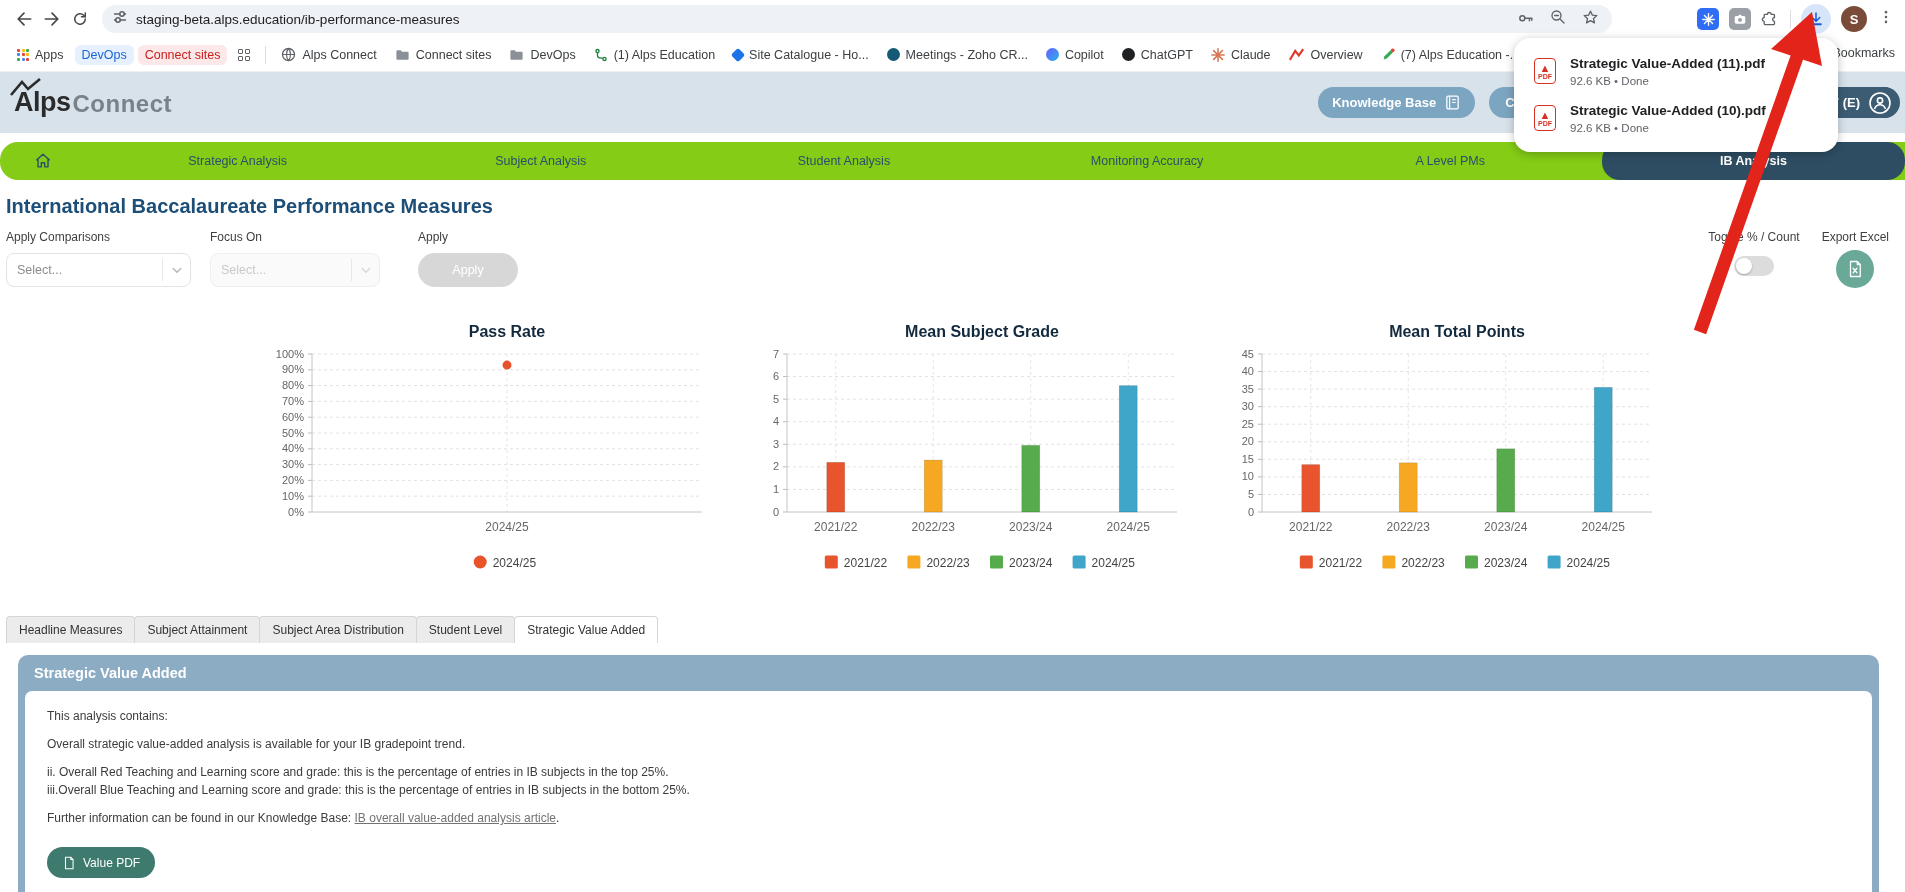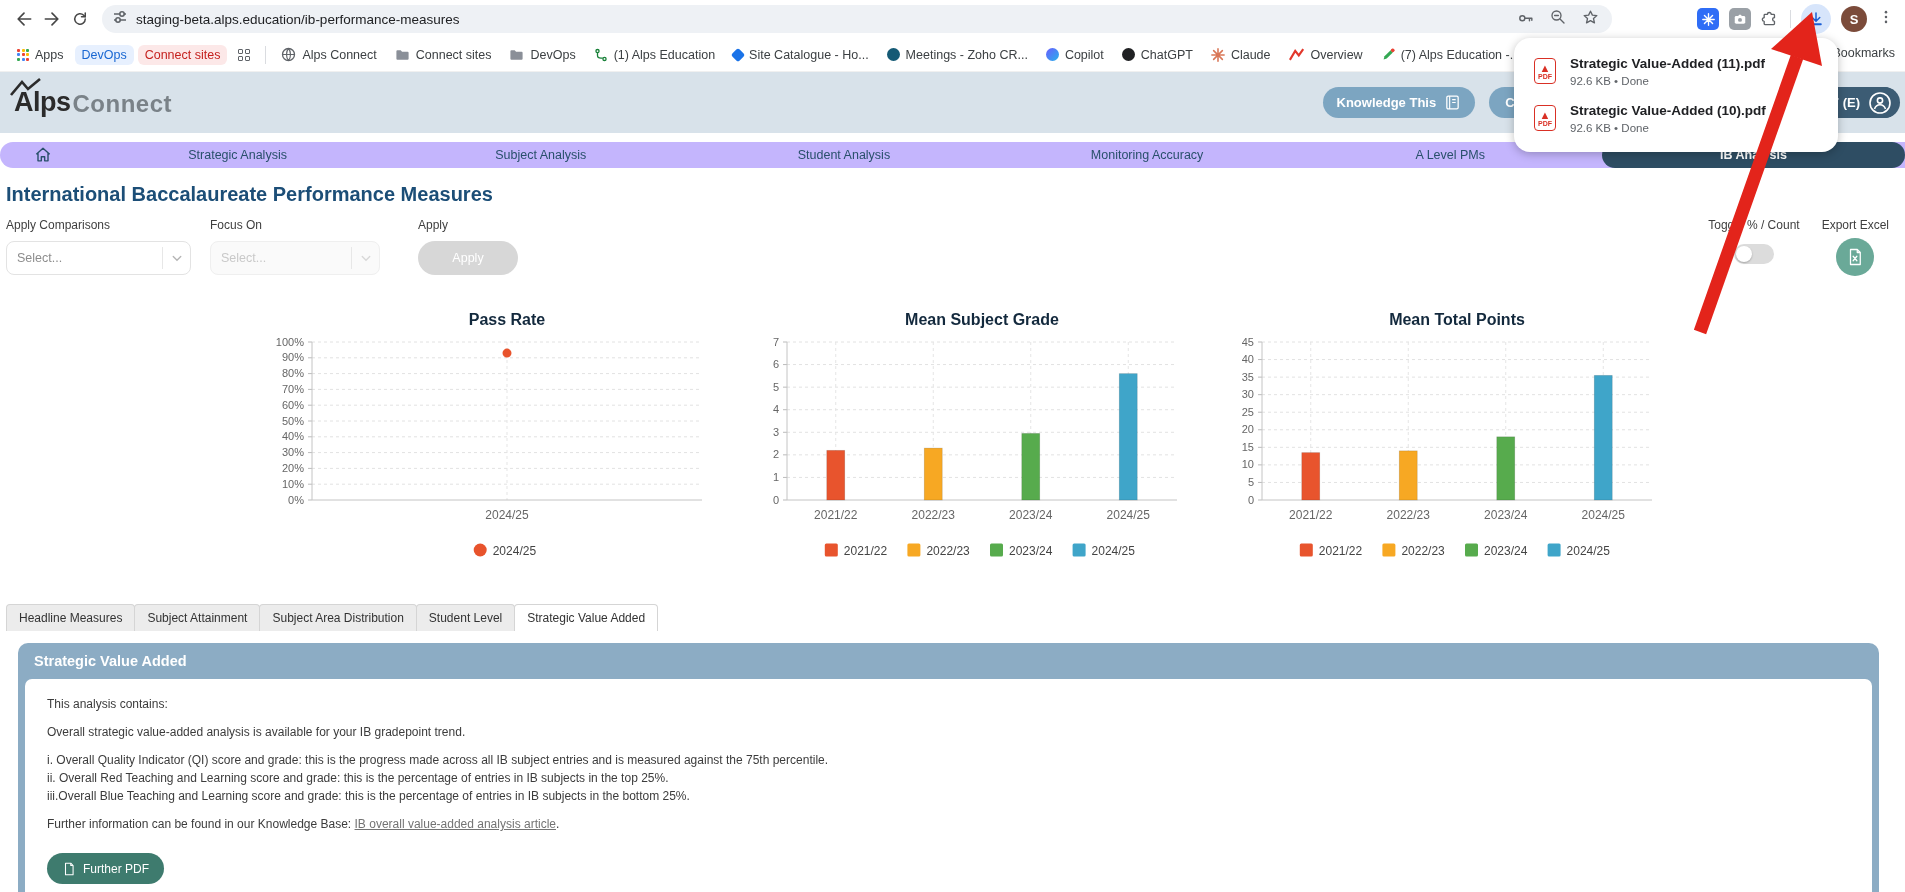--- a/index.html
+++ b/index.html
@@ -41,21 +41,21 @@
   .logo-alps { font-size:27px; font-weight:bold; color:#2b2b2b; letter-spacing:-0.5px; position:relative; }
   .logo-zig { position:absolute; top:-9px; left:-4px; }
   .logo-connect { font-size:24px; font-weight:bold; color:#7a8288; letter-spacing:0.5px; }
   .hdr-right { position:absolute; right:6px; top:15px; display:flex; align-items:center; gap:14px; }
   .kb-pill { background:#7ca5c1; color:#fff; font-size:13px; font-weight:600; border-radius:16px; height:31px; display:flex; align-items:center; gap:8px; padding:0 14px; }
   .bench { background:#7ca5c1; border-radius:16px; height:31px; display:flex; align-items:center; color:#fff; font-size:13px; font-weight:600; padding-left:16px; }
   .bench-inner { background:#3c5c74; border-radius:16px; height:31px; display:flex; align-items:center; gap:7px; padding:0 60px 0 12px; margin-left:12px; }
   .school-badge { position:absolute; right:5px; top:15px; background:#3c5c74; color:#fff; border-radius:16px; height:31px; display:flex; align-items:center; gap:8px; padding:0 8px 0 14px; font-size:13px; font-weight:600; z-index:1; }
 
   
-  .nav { position:relative; margin:9px 0 0 0; height:26px; background:#c4b5fd; border-radius:18px 0 0 18px; display:flex; align-items:stretch; z-index:2; }
+  .nav { position:relative; margin:9px 0 0 0; height:38px; background:#84cc16; border-radius:18px 0 0 18px; display:flex; align-items:stretch; z-index:2; }
   .nav-home { width:86px; display:flex; align-items:center; justify-content:center; }
   .nav-tab { flex:1; display:flex; align-items:center; justify-content:center; font-size:12.5px; color:#29506b; cursor:default; }
   .nav-tab.active { background:#2e4d63; color:#fff; border-radius:18px; font-weight:600; }
 
   
   .page { position:relative; padding:0 0 0 0; }
   .page-title { margin:15px 0 0 6px; font-size:20px; font-weight:bold; color:#1c4e77; }
   .filters { position:relative; height:88px; margin-top:12px; }
   .fgroup { position:absolute; top:0; }
   .fg1 { left:6px; } .fg2 { left:210px; } .fg3 { left:418px; }
@@ -328,21 +328,21 @@
       <span class="logo-alps">
         <svg class="logo-zig" width="34" height="18" viewBox="0 0 34 18">
             <path d="M1 17L12 4l6 7L30 1" stroke="#2b2b2b" stroke-width="2.6" fill="none"></path>
           </svg>
         <span>Alps</span>
       </span>
       <span class="logo-connect">Connect</span>
     </div>
     <div class="hdr-right">
       <div class="kb-pill">
-        <span>Knowledge This</span>
+        <span>Knowledge Base</span>
         <svg width="17" height="17" viewBox="0 0 24 24">
             <rect x="4" y="3" width="16" height="18" rx="2" fill="none" stroke="#fff" stroke-width="1.8"></rect>
             <path d="M8 3v18M11.5 8h5M11.5 12h5" stroke="#fff" stroke-width="1.6"></path>
           </svg>
       </div>
       <div class="bench">
         <span>Current Benchmark</span>
         <span class="bench-inner">
           <svg width="16" height="16" viewBox="0 0 24 24">
               <circle cx="12" cy="12" r="9" fill="none" stroke="#fff" stroke-width="1.8"></circle>
@@ -583,31 +583,30 @@
         <div class="dtab">Student Level</div>
         <div class="dtab active">Strategic Value Added</div>
       </div>
 
     <div class="panel">
       <div class="panel-hdr">Strategic Value Added</div>
       <div class="panel-body">
         <div>
             <p class="p-gap">This analysis contains:</p>
             <p class="p-gap">Overall strategic value-added analysis is available for your IB gradepoint trend.</p>
-            <p class="p-tight">i. Overall Quality Indicator (QI) score and grade: this is the progress made across all IB subject entries and is measured against the 75th percentile.</p>
             <p class="p-tight">ii. Overall Red Teaching and Learning score and grade: this is the percentage of entries in IB subjects in the top 25%.</p>
             <p class="p-tight">iii.Overall Blue Teaching and Learning score and grade: this is the percentage of entries in IB subjects in the bottom 25%.</p>
           </div>
         <p class="p-footer"><span>Further information can be found in our Knowledge Base: </span><a href="#">IB overall value-added analysis article</a><span>.</span></p>
         <button class="pdf-btn">
           <svg width="14" height="14" viewBox="0 0 24 24">
               <path d="M6 2h9l4 4v16H6z" fill="none" stroke="#fff" stroke-width="1.8" stroke-linejoin="round"></path>
               <path d="M15 2v4h4" fill="none" stroke="#fff" stroke-width="1.8" stroke-linejoin="round"></path>
             </svg>
-          <span>Further PDF</span>
+          <span>Value PDF</span>
         </button>
       </div>
     </div>
   </div>
 
   <div class="dl-popup">
       <div class="dl-item">
         <span class="pdf-ic"><b>▲</b>PDF</span>
         <span>
           <div class="dl-name">Strategic Value-Added (11).pdf</div>

